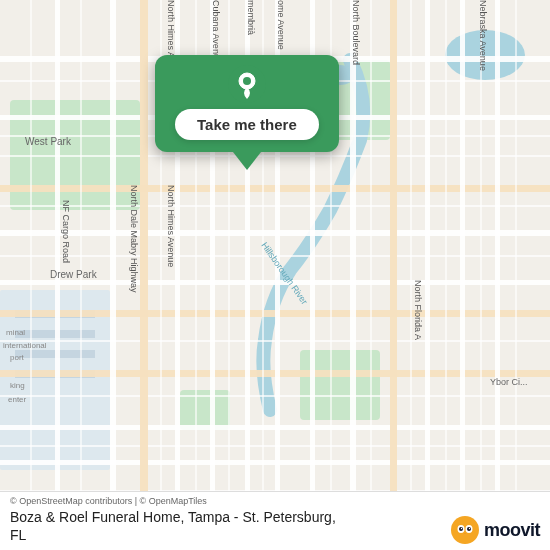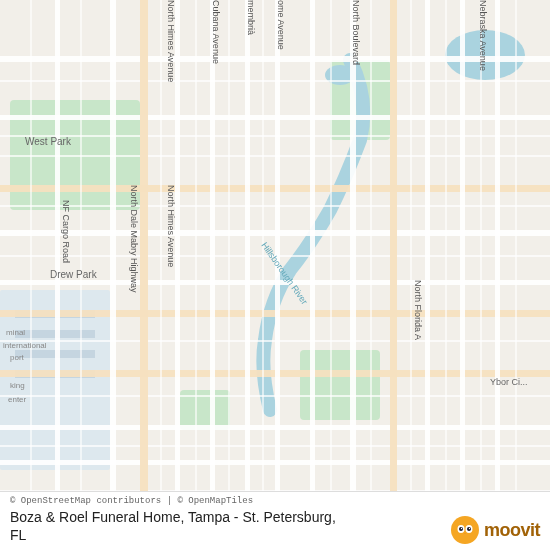--- a/index.html
+++ b/index.html
@@ -39,21 +39,20 @@
       background: #fff;
       border-top: 1px solid #ddd;
       padding: 4px 10px 6px 10px;
       z-index: 10;
     }
 
     #attribution {
       font-size: 9px;
       color: #666;
       margin-bottom: 2px;
-      font-family: Liberation Mono, monospace;
     }
 
     #location-info {
       font-size: 14px;
       color: #222;
       font-weight: 400;
       line-height: 1.3;
     }
 
     #moovit-logo {
@@ -220,20 +219,33 @@
     <text x="3" y="348" font-size="8" fill="#888" font-family="Arial">international</text>
     <text x="10" y="360" font-size="8" fill="#888" font-family="Arial">port</text>
     <text x="10" y="388" font-size="8" fill="#888" font-family="Arial">king</text>
     <text x="8" y="402" font-size="8" fill="#888" font-family="Arial">enter</text>
 
     <text x="63" y="200" font-size="9" fill="#555" font-family="Arial" transform="rotate(90 63 200)" text-anchor="start">NF Cargo Road</text>
 
     <text x="490" y="385" font-size="9" fill="#666" font-family="Arial">Ybor Ci...</text>
   </svg>
 
+  <div id="pin-overlay">
+    <div id="pin-bubble">
+
+      <svg id="pin-icon" viewBox="0 0 38 38" fill="none" xmlns="http://www.w3.org/2000/svg">
+        <circle cx="19" cy="19" r="19" fill="#3a9a5c"></circle>
+        <circle cx="19" cy="16" r="8" fill="white" stroke="white" stroke-width="1"></circle>
+        <circle cx="19" cy="16" r="4" fill="#3a9a5c"></circle>
+        <path d="M 19 22 Q 13 28 19 34 Q 25 28 19 22" fill="white"></path>
+      </svg>
+      <button id="take-me-there-btn">Take me there</button>
+    </div>
+    <div id="pin-tail"></div>
+  </div>
 
   <div id="bottom-panel">
     <div id="attribution">© OpenStreetMap contributors | © OpenMapTiles</div>
     <div style="display:flex; align-items:flex-end; justify-content:space-between;">
       <div id="location-info">
         <span>Boza &amp; Roel Funeral Home, Tampa - St. Petersburg,</span><br>
         <span>FL</span>
       </div>
       <div id="moovit-logo" style="position:relative; bottom:auto; right:auto;">
 
@@ -241,18 +253,18 @@
           <circle cx="14" cy="14" r="14" fill="#f5a623"></circle>
           <ellipse cx="10" cy="13" rx="3.5" ry="4" fill="white"></ellipse>
           <ellipse cx="18" cy="13" rx="3.5" ry="4" fill="white"></ellipse>
           <circle cx="10" cy="13" r="2" fill="#1a1a2e"></circle>
           <circle cx="18" cy="13" r="2" fill="#1a1a2e"></circle>
           <circle cx="10.5" cy="12.5" r="0.7" fill="white"></circle>
           <circle cx="18.5" cy="12.5" r="0.7" fill="white"></circle>
 
           <path d="M 12.5 17 Q 14 19 15.5 17 Q 14 18 12.5 17" fill="#e8811a"></path>
         </svg>
-        <span class="moovit-text" style="font-size:18px; font-weight:bold; color:#a16207; letter-spacing:-0.5px; margin-left:3px;">moovit</span>
+        <span class="moovit-text" style="font-size:18px; font-weight:bold; color:#0f172a; letter-spacing:-0.5px; margin-left:3px;">moovit</span>
       </div>
     </div>
   </div>
 
 </div>
 
 </body></html>

